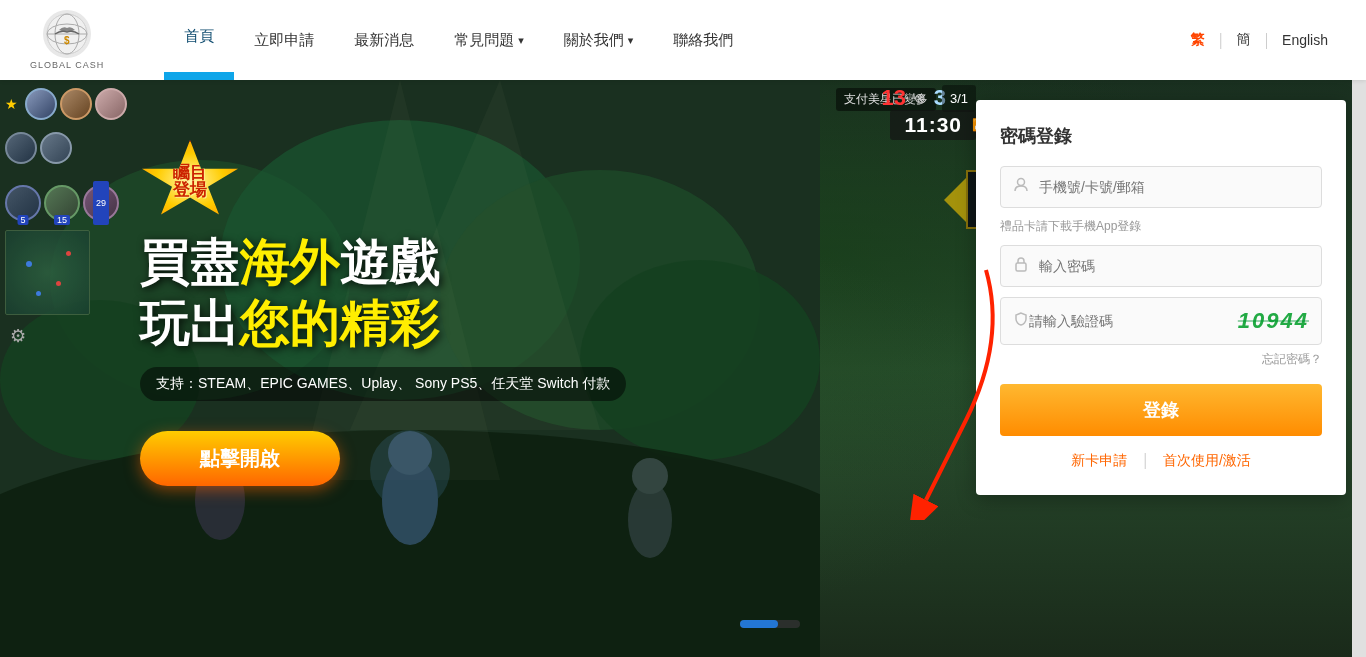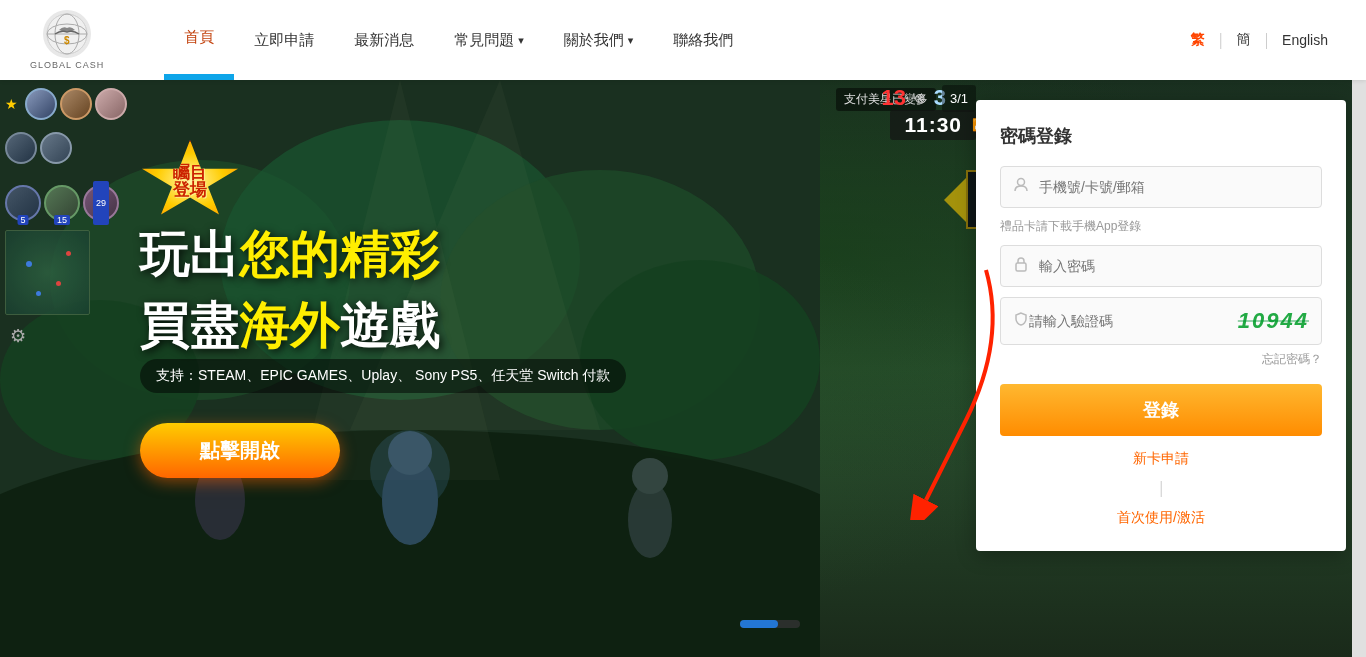--- a/index.html
+++ b/index.html
@@ -21,21 +21,21 @@
     .logo-text {
       font-size: 9px; color: #666; letter-spacing: 1px; margin-top: 2px;
     }
     .nav-links {
       display: flex; align-items: center; gap: 0; flex: 1;
     }
     .nav-item {
       padding: 0 20px; font-size: 15px; color: #333; cursor: pointer; white-space: nowrap;
       display: flex; align-items: center; gap: 4px; height: 80px; line-height: 80px;
     }
-    .nav-item.active { color: #c2410c; border-bottom: 6px solid #0ea5e9; }
+    .nav-item.active { color: #0c4a6e; border-bottom: 8px solid #0ea5e9; }
     .nav-item .chevron { font-size: 11px; }
     .nav-lang {
       display: flex; align-items: center; gap: 0; margin-left: auto;
     }
     .lang-item {
       padding: 0 8px; font-size: 14px; color: #333; cursor: pointer;
     }
     .lang-item.active { color: #ff4500; font-weight: bold; }
     .lang-divider { color: #ccc; }
 
@@ -114,21 +114,21 @@
       text-align: right; font-size: 12px; color: #999; margin-bottom: 16px;
       cursor: pointer;
     }
     .login-btn {
       width: 100%; background: linear-gradient(180deg, #ffb830 0%, #ff8c00 100%);
       color: #fff; font-size: 18px; font-weight: bold;
       border: none; border-radius: 4px; padding: 14px;
       cursor: pointer; margin-bottom: 14px;
     }
     .login-footer {
-      display: flex; align-items: center; justify-content: center; gap: 10px; flex-direction: column;
+      display: flex; align-items: center; justify-content: center; gap: 10px;
     }
     .login-footer a {
       color: #ff6600; font-size: 14px; text-decoration: none; cursor: pointer;
     }
     .login-footer-divider { color: #ccc; }
 
     
     .scrollbar {
       position: absolute; right: 0; top: 0; bottom: 0; width: 14px;
       background: #e0e0e0;
@@ -291,25 +291,25 @@
         border:2px solid #ff4400;
         clip-path:polygon(50% 0%, 61% 35%, 98% 35%, 68% 57%, 79% 91%, 50% 70%, 21% 91%, 32% 57%, 2% 35%, 39% 35%);
         box-shadow:0 0 20px rgba(255,200,0,0.9),0 0 40px rgba(255,100,0,0.5);
       ">
         <span style="color:#cc2200;font-size:17px;font-weight:900;text-shadow:1px 1px 0 #ffee88;line-height:1;">矚目</span>
         <span style="color:#cc2200;font-size:17px;font-weight:900;text-shadow:1px 1px 0 #ffee88;line-height:1;">登場</span>
       </div>
     </div>
     <br>
     
+    <div style="font-size:50px;font-weight:900;line-height:1.1;margin-bottom:6px;margin-top:8px;">
+      <span style="color:#fff;text-shadow:2px 2px 8px rgba(0,0,0,0.9);">買盡</span><span style="color:#ffee00;text-shadow:2px 2px 8px rgba(0,0,0,0.9);">海外</span><span style="color:#fff;text-shadow:2px 2px 8px rgba(0,0,0,0.9);">遊戲</span>
+    </div>
     <div style="font-size:50px;font-weight:900;line-height:1.1;margin-bottom:16px;">
       <span style="color:#fff;text-shadow:2px 2px 8px rgba(0,0,0,0.9);">玩出</span><span style="color:#ffee00;text-shadow:2px 2px 8px rgba(0,0,0,0.9);">您的精彩</span>
-    </div>
-    <div style="font-size:50px;font-weight:900;line-height:1.1;margin-bottom:6px;margin-top:8px;">
-      <span style="color:#fff;text-shadow:2px 2px 8px rgba(0,0,0,0.9);">買盡</span><span style="color:#ffee00;text-shadow:2px 2px 8px rgba(0,0,0,0.9);">海外</span><span style="color:#fff;text-shadow:2px 2px 8px rgba(0,0,0,0.9);">遊戲</span>
     </div>
     <div class="hero-subtitle">支持：STEAM、EPIC GAMES、Uplay、 Sony PS5、任天堂 Switch 付款</div>
     <br>
     <button class="hero-cta">點擊開啟</button>
   </div>
 
   <div style="position:absolute;right:220px;top:90px;">
     <div style="display:flex;align-items:center;">
 
       <div style="width:0;height:0;border-top:22px solid transparent;border-bottom:22px solid transparent;border-right:22px solid rgba(255,204,0,0.6);"></div>

